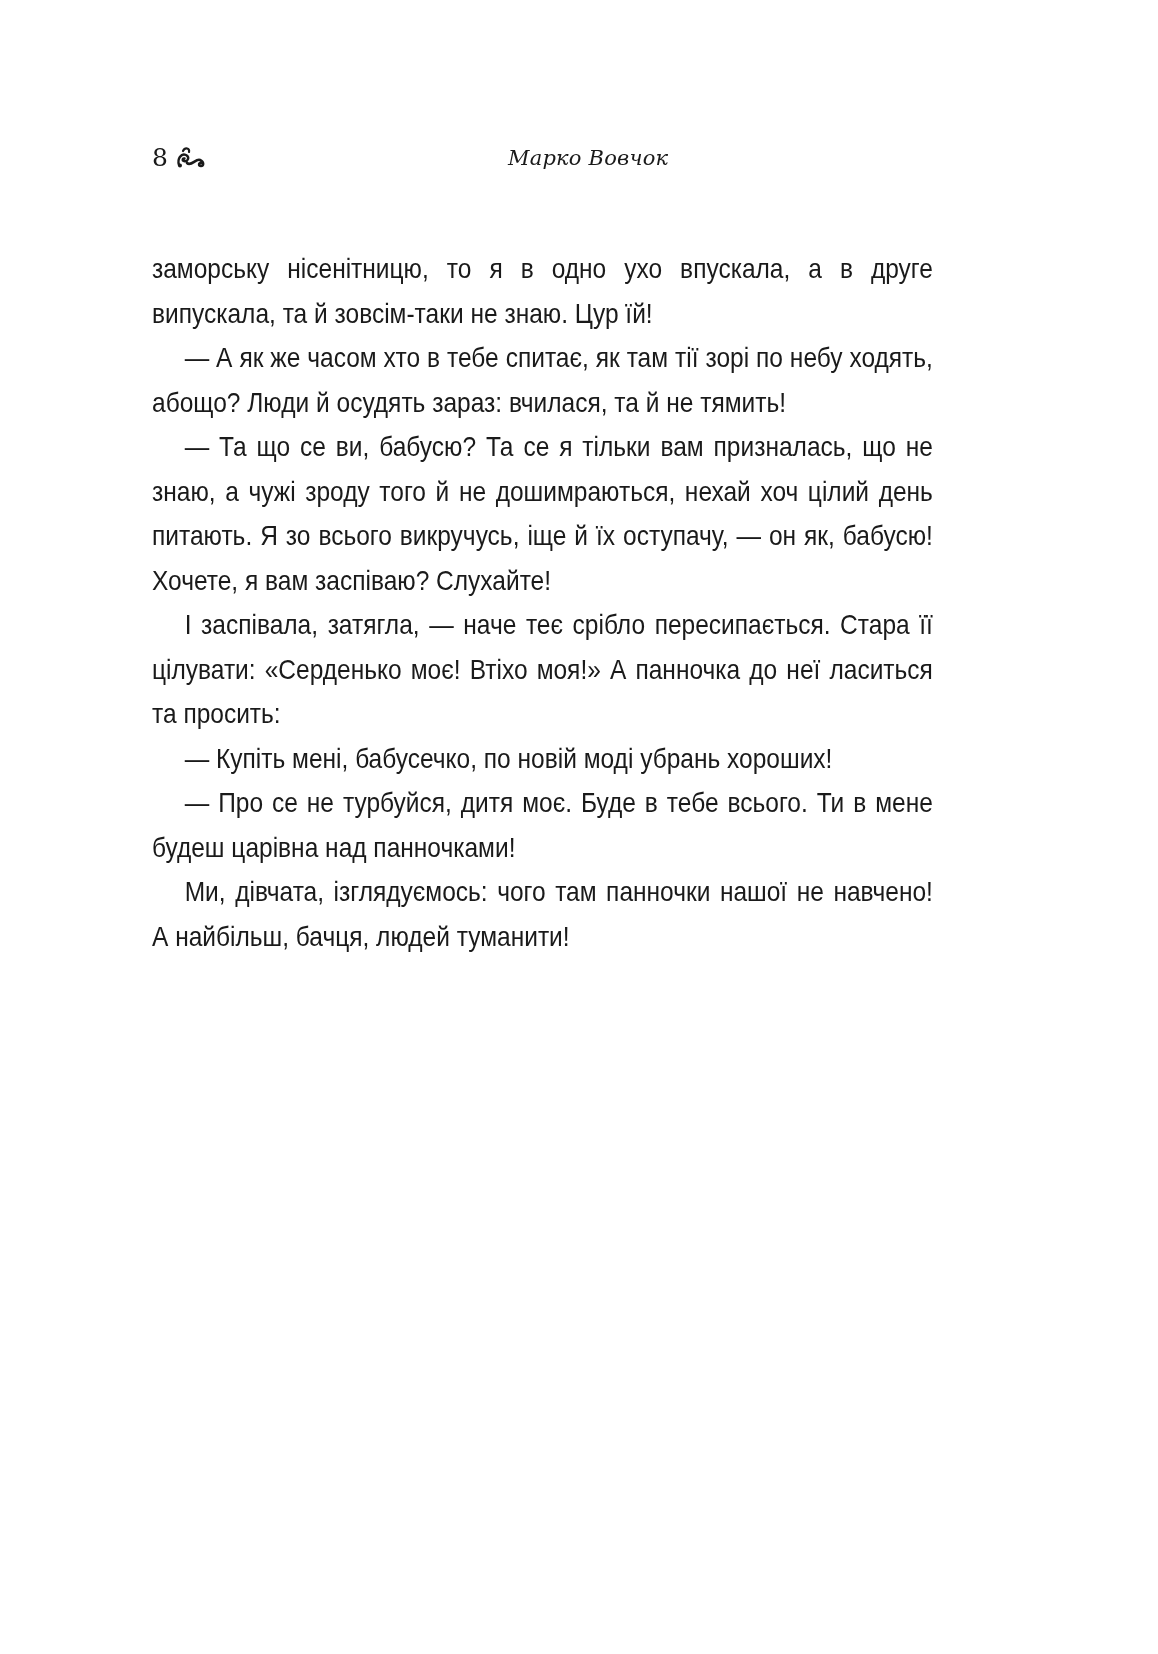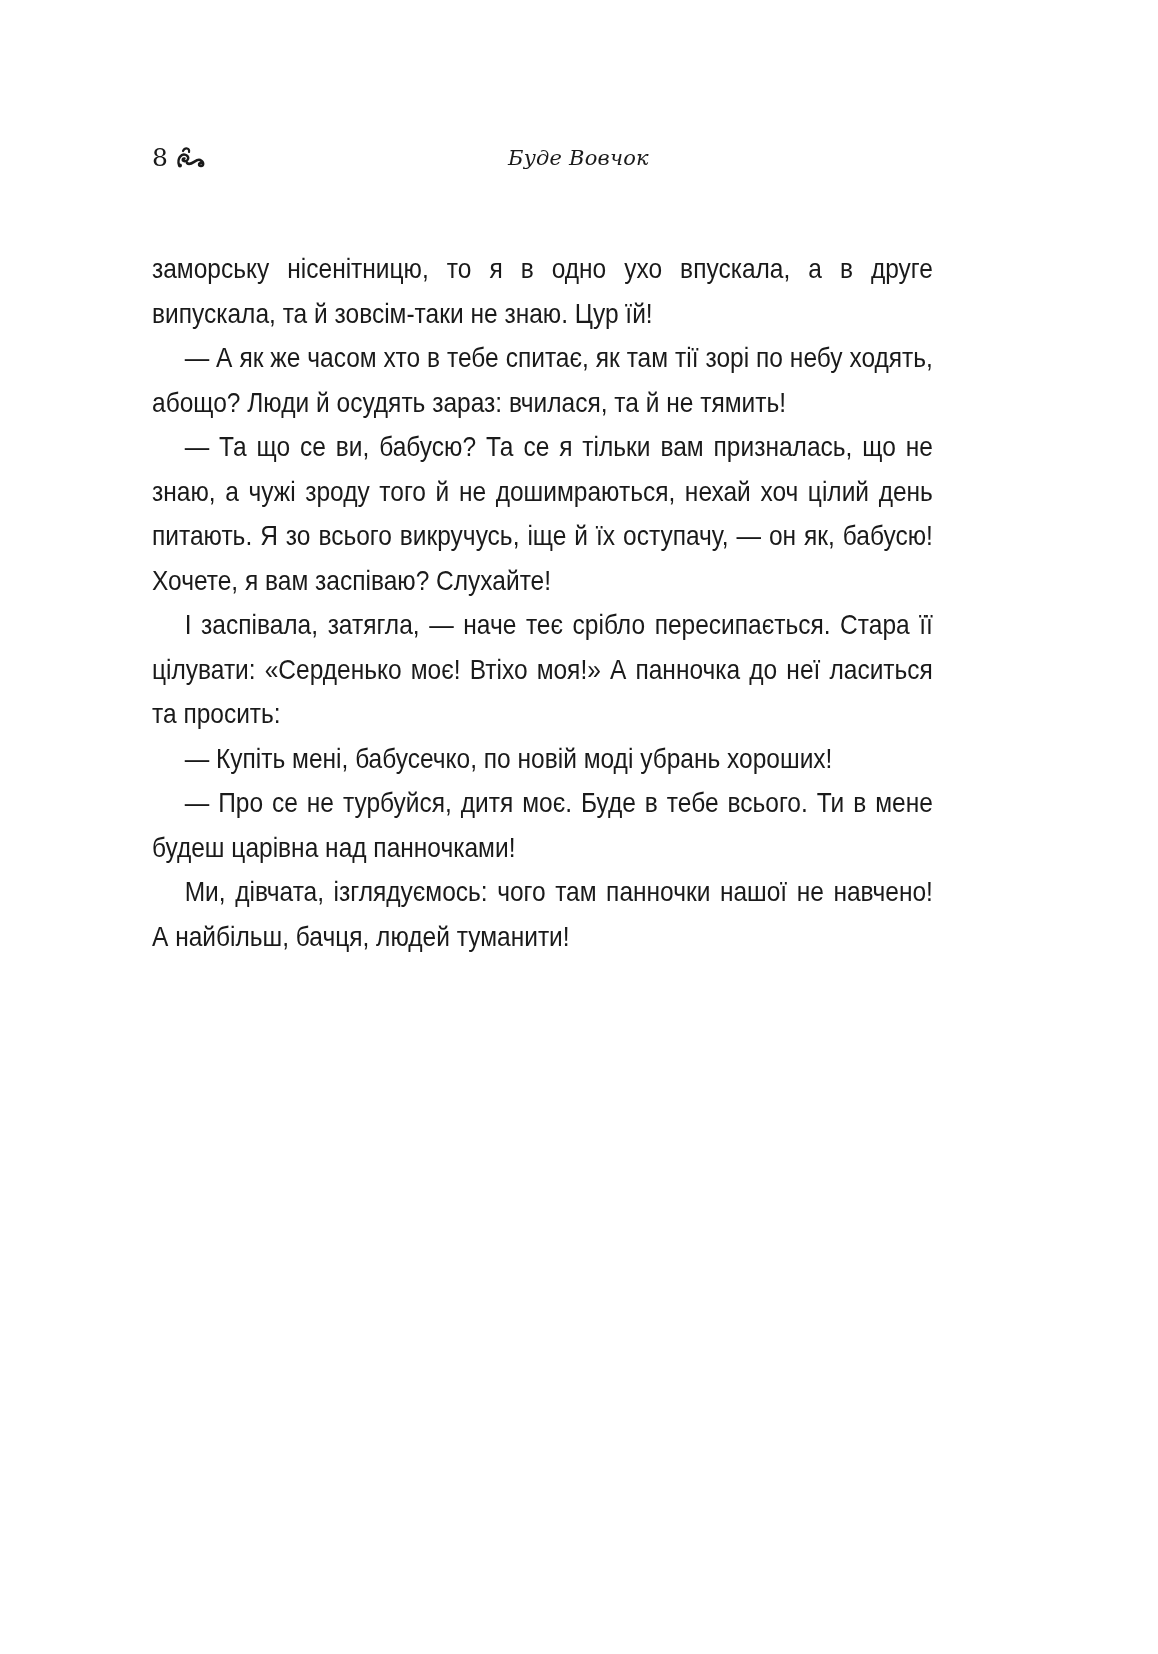--- a/index.html
+++ b/index.html
@@ -83,21 +83,21 @@
   <div class="running-header">
     <span class="page-number">8</span>
     <span class="ornament">
       <svg width="32" height="30" viewBox="0 0 32 30" xmlns="http://www.w3.org/2000/svg">
         <path d="M4 22 C2 16, 6 10, 11 12 C15 14, 13 19, 9 18 C7 17.5, 7.5 15, 9.5 15.5" fill="none" stroke="#1a1a1a" stroke-width="2.4" stroke-linecap="round"></path>
         <path d="M8 8 C10 4, 15 5, 14 9" fill="none" stroke="#1a1a1a" stroke-width="2.2" stroke-linecap="round"></path>
         <path d="M12 20 C16 24, 21 15, 25 17 C29 19, 29 23, 26 23 C23.5 23, 23.5 20, 26 20" fill="none" stroke="#1a1a1a" stroke-width="2.6" stroke-linecap="round"></path>
         <circle cx="5" cy="22.5" r="2" fill="#1a1a1a"></circle>
       </svg>
     </span>
-    <span class="running-title">Буде Вовчок</span>
+    <span class="running-title">Марко Вовчок</span>
   </div>
 
   <div class="body-text">
     <p class="para">заморську нісенітницю, то я в одно ухо впускала, а в друге випускала, та й зовсім-таки не знаю. Цур їй!</p>
     <p class="para indent">— А як же часом хто в тебе спитає, як там тії зорі по небу ходять, абощо? Люди й осудять зараз: вчилася, та й не тямить!</p>
     <p class="para indent">— Та що се ви, бабусю? Та се я тільки вам призналась, що не знаю, а чужі зроду того й не дошимраються, нехай хоч цілий день питають. Я зо всього викручусь, іще й їх оступачу, — он як, бабусю! Хочете, я вам заспіваю? Слухайте!</p>
     <p class="para indent">І заспівала, затягла, — наче теє срібло пересипається. Стара її цілувати: «Серденько моє! Втіхо моя!» А панночка до неї ласиться та просить:</p>
     <p class="para indent">— Купіть мені, бабусечко, по новій моді убрань хороших!</p>
     <p class="para indent">— Про се не турбуйся, дитя моє. Буде в тебе всього. Ти в мене будеш царівна над панночками!</p>
     <p class="para indent">Ми, дівчата, ізглядуємось: чого там панночки нашої не навчено! А найбільш, бачця, людей туманити!</p>

